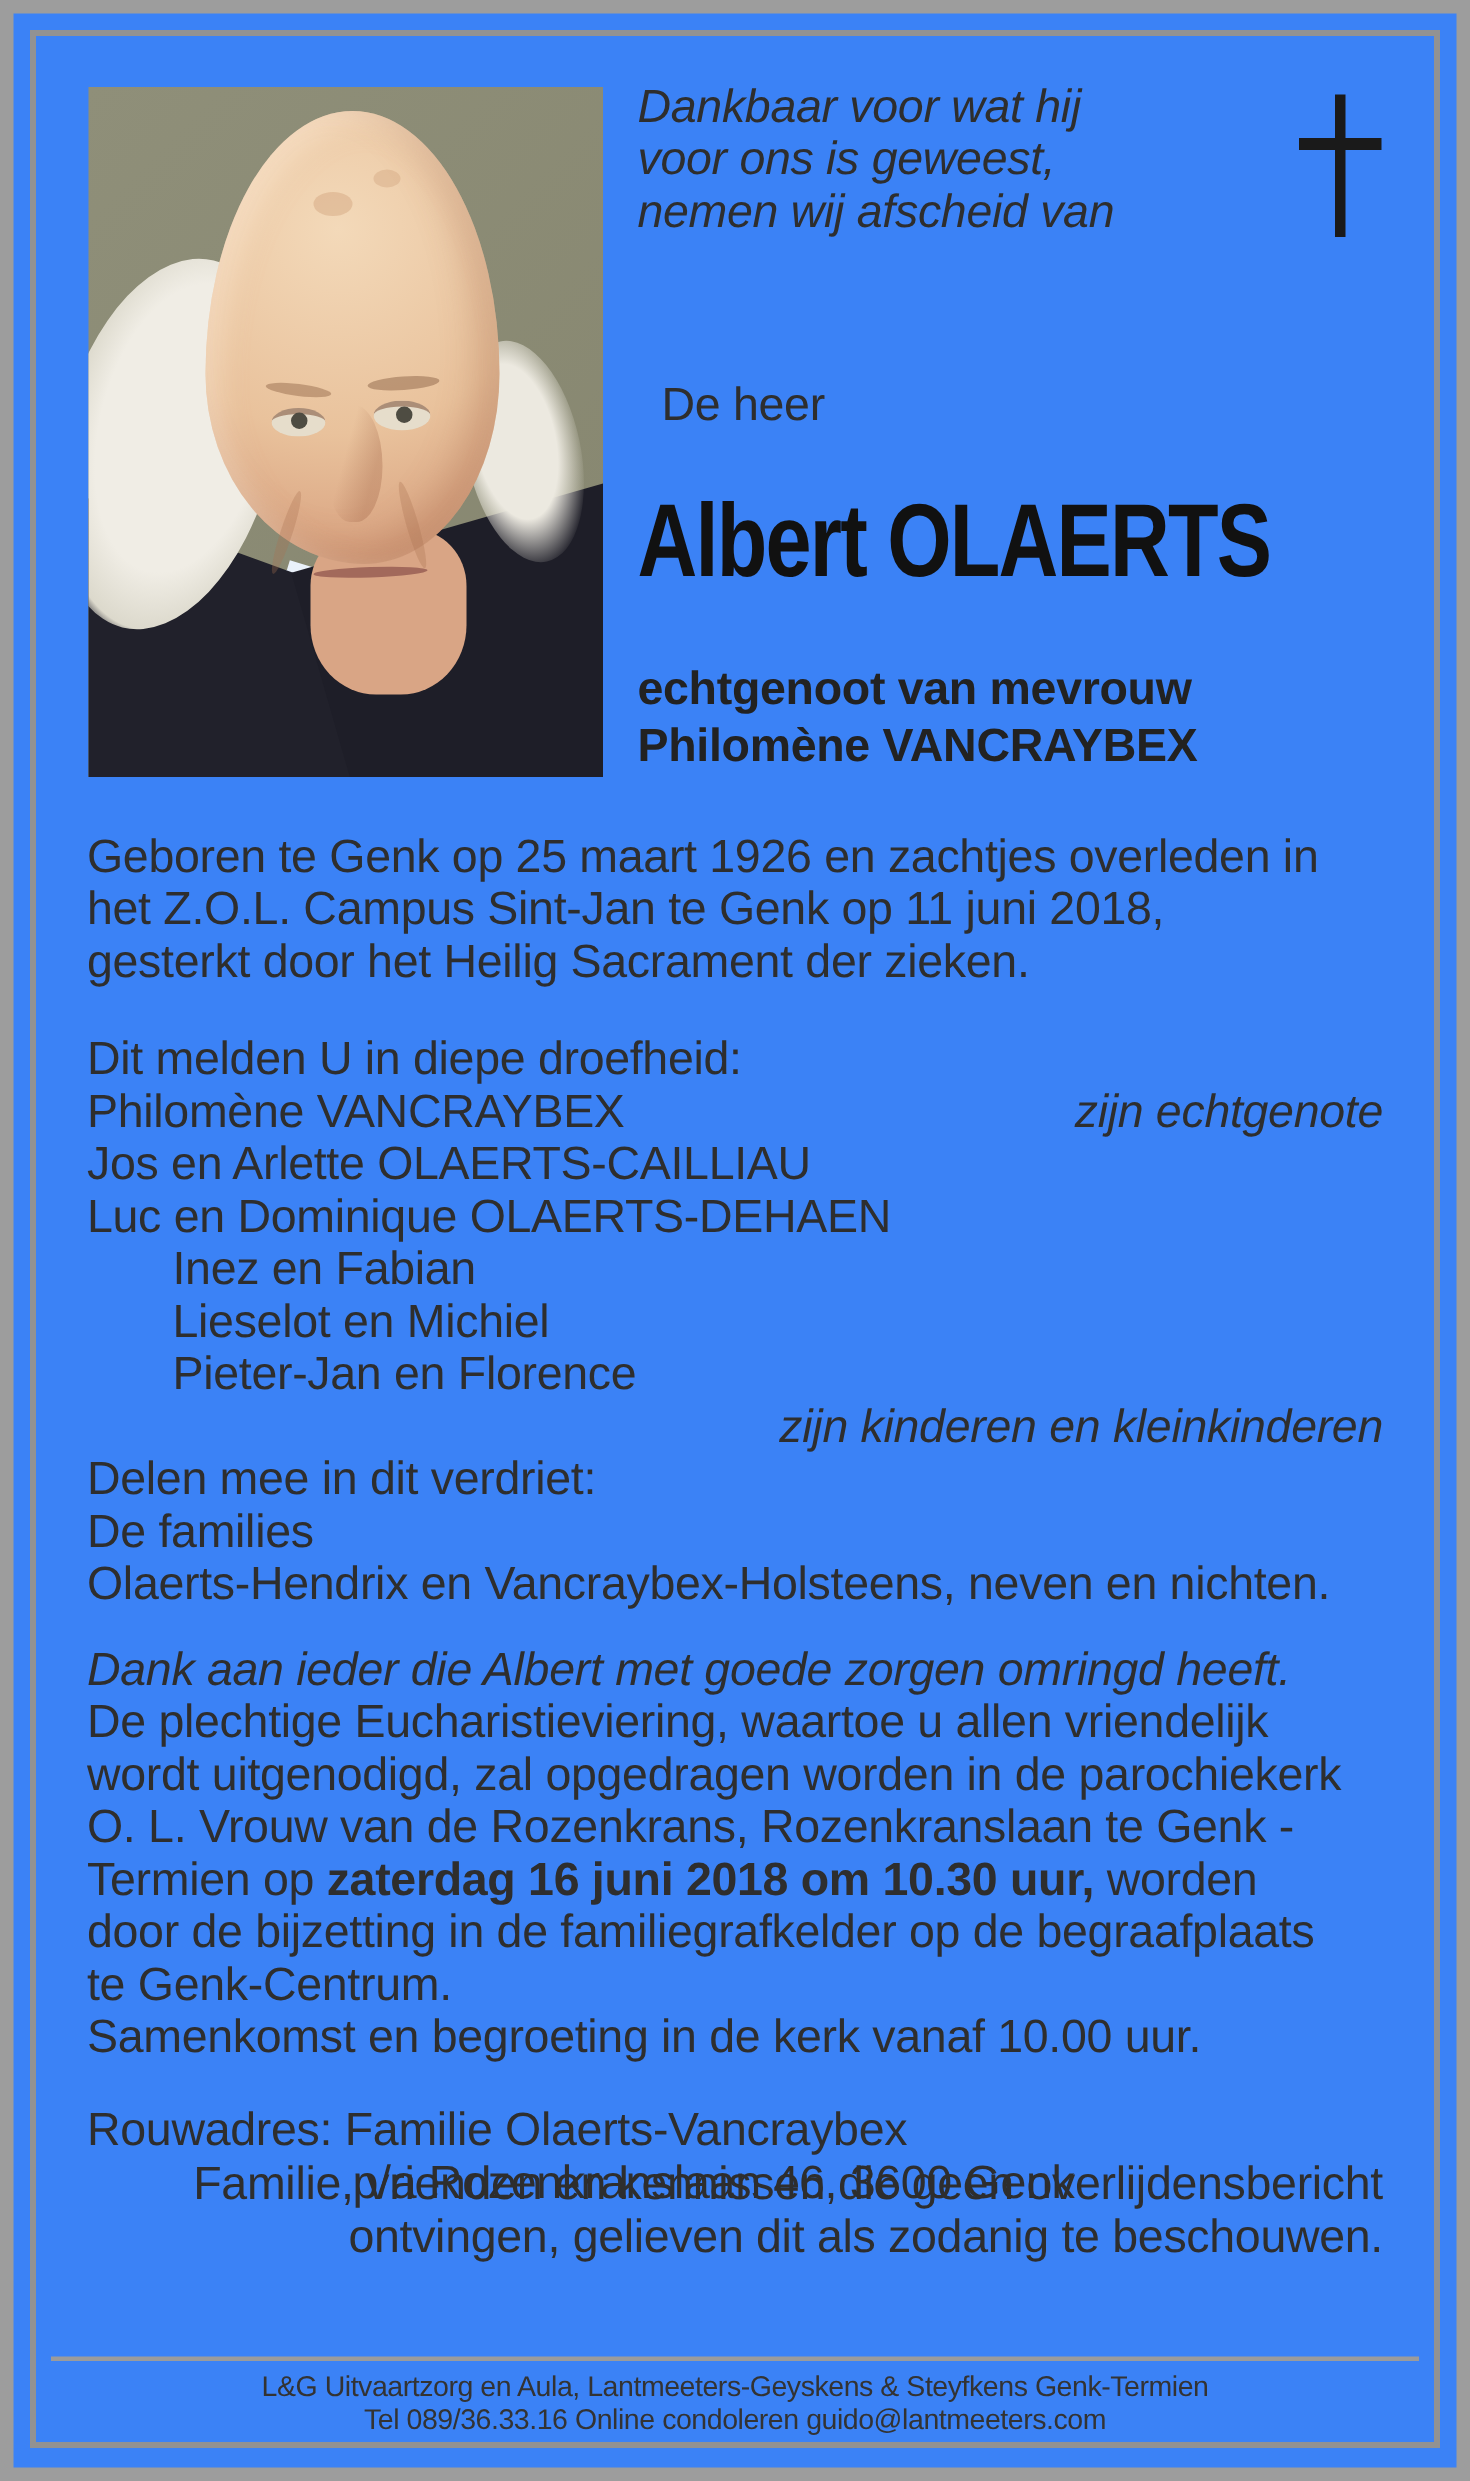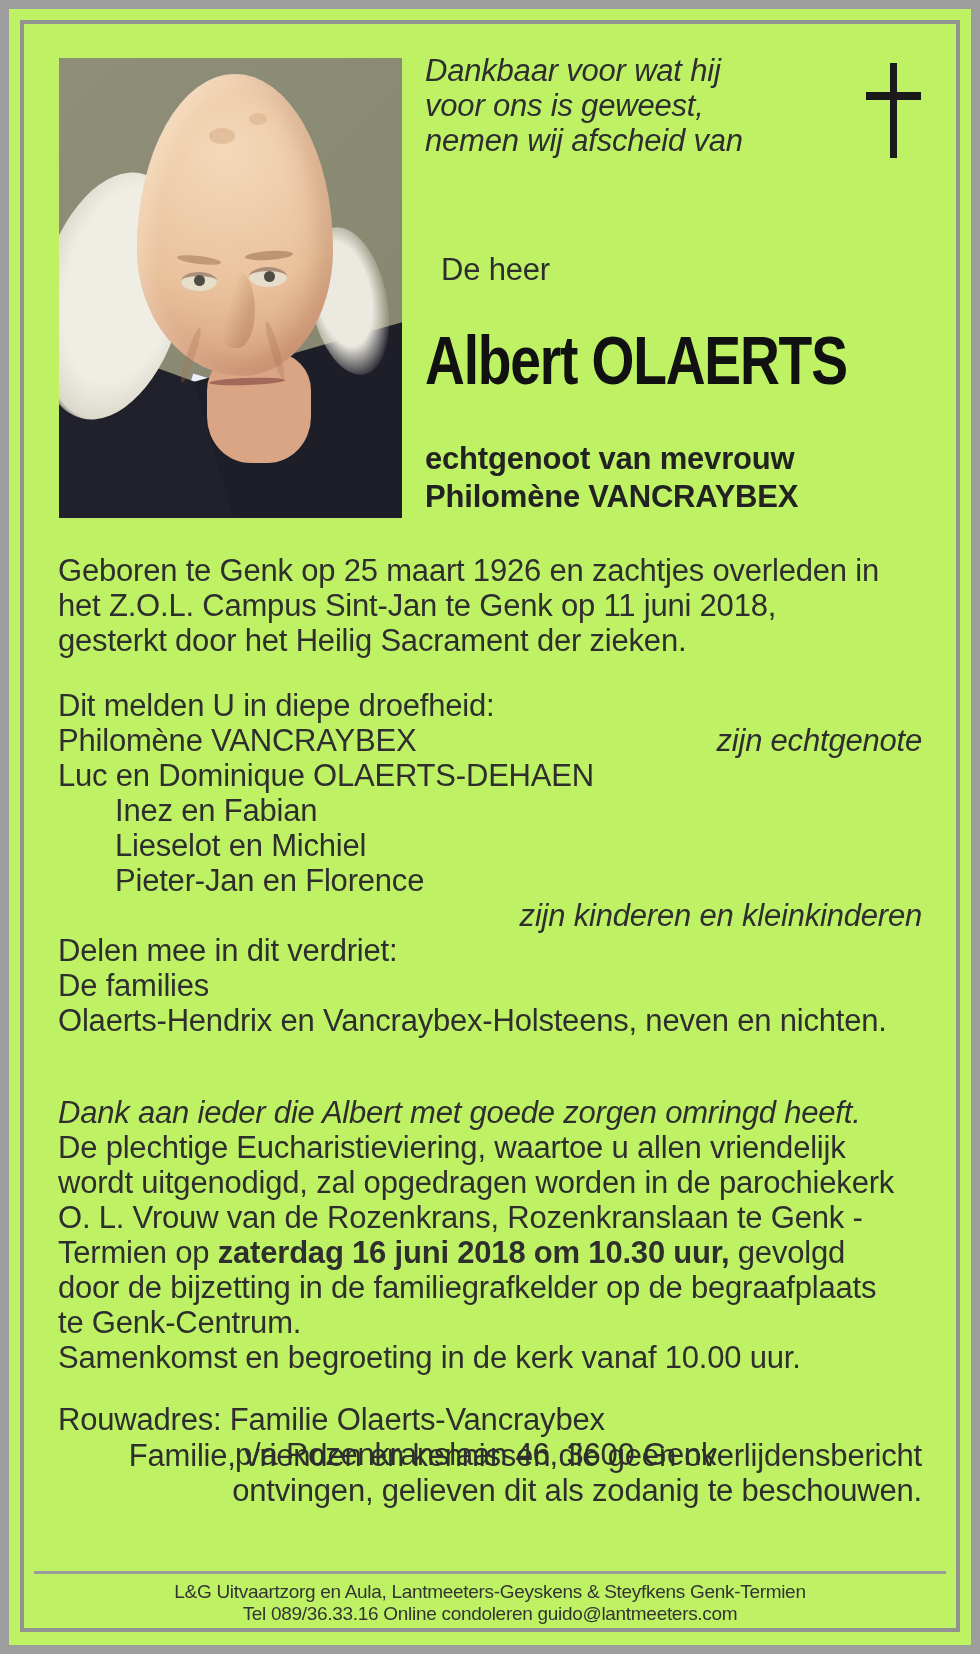--- a/index.html
+++ b/index.html
@@ -1,18 +1,18 @@
 <!DOCTYPE html>
 <html><head>
 <meta charset="utf-8">
 <style>
   html,body{margin:0;padding:0;background:#ffffff;}
   body{width:980px;height:1654px;position:relative;
        font-family:"Liberation Sans","DejaVu Sans",sans-serif;color:#2e2e2e;}
-  .card{position:absolute;inset:0;background:#bef264;overflow:hidden;}
+  .card{position:absolute;inset:0;background:#3b82f6;overflow:hidden;}
   .outer-frame{position:absolute;inset:0;border:9px solid #9d9d9d;pointer-events:none;}
   .inner-frame{position:absolute;left:20px;top:20px;right:20px;bottom:22px;border:4px solid #929292;pointer-events:none;}
 
   
   .photo{position:absolute;left:59px;top:58px;width:343px;height:460px;overflow:hidden;
          background:linear-gradient(135deg,#8f8f79 0%,#86866f 100%);}
   .photo div{position:absolute;}
   .ph-sweater{left:55px;top:328px;width:240px;height:135px;background:#d42127;}
   .ph-shirt{left:128px;top:322px;width:98px;height:138px;
             background:linear-gradient(180deg,#dde9f6 0%,#b3cbe9 55%,#9cb9de 100%);
@@ -124,36 +124,37 @@
   <div class="txt pre center birth">Geboren te Genk op 25 maart 1926 en zachtjes overleden in
 het Z.O.L. Campus Sint-Jan te Genk op 11 juni 2018,
 gesterkt door het Heilig Sacrament der zieken.</div>
 
   <div class="txt family">
     <div class="fl">Dit melden U in diepe droefheid:</div>
     <div class="fl row">
       <span>Philomène VANCRAYBEX</span>
       <span class="it">zijn echtgenote</span>
     </div>
+    <div class="fl">Jos en Arlette OLAERTS-CAILLIAU</div>
     <div class="fl">Luc en Dominique OLAERTS-DEHAEN</div>
     <div class="fl ind">Inez en Fabian</div>
     <div class="fl ind">Lieselot en Michiel</div>
     <div class="fl ind">Pieter-Jan en Florence</div>
     <div class="fl right it">zijn kinderen en kleinkinderen</div>
     <div class="fl">Delen mee in dit verdriet:</div>
     <div class="fl">De families</div>
     <div class="fl">Olaerts-Hendrix en Vancraybex-Holsteens, neven en nichten.</div>
   </div>
 
   <div class="txt ceremony">
     <div class="cl it">Dank aan ieder die Albert met goede zorgen omringd heeft.</div>
     <div class="pre">De plechtige Eucharistieviering, waartoe u allen vriendelijk
 wordt uitgenodigd, zal opgedragen worden in de parochiekerk
 O. L. Vrouw van de Rozenkrans, Rozenkranslaan te Genk -</div>
-    <div class="cl"><span>Termien op </span><b>zaterdag 16 juni 2018 om 10.30 uur,</b><span> gevolgd</span></div>
+    <div class="cl"><span>Termien op </span><b>zaterdag 16 juni 2018 om 10.30 uur,</b><span> worden</span></div>
     <div class="pre">door de bijzetting in de familiegrafkelder op de begraafplaats
 te Genk-Centrum.</div>
     <div class="cl">Samenkomst en begroeting in de kerk vanaf 10.00 uur.</div>
   </div>
 
   <div class="txt rouwadres">
     <div>Rouwadres: Familie Olaerts-Vancraybex</div>
     <div class="pa">p/a Rozenkranslaan 46, 3600 Genk</div>
   </div>
 

